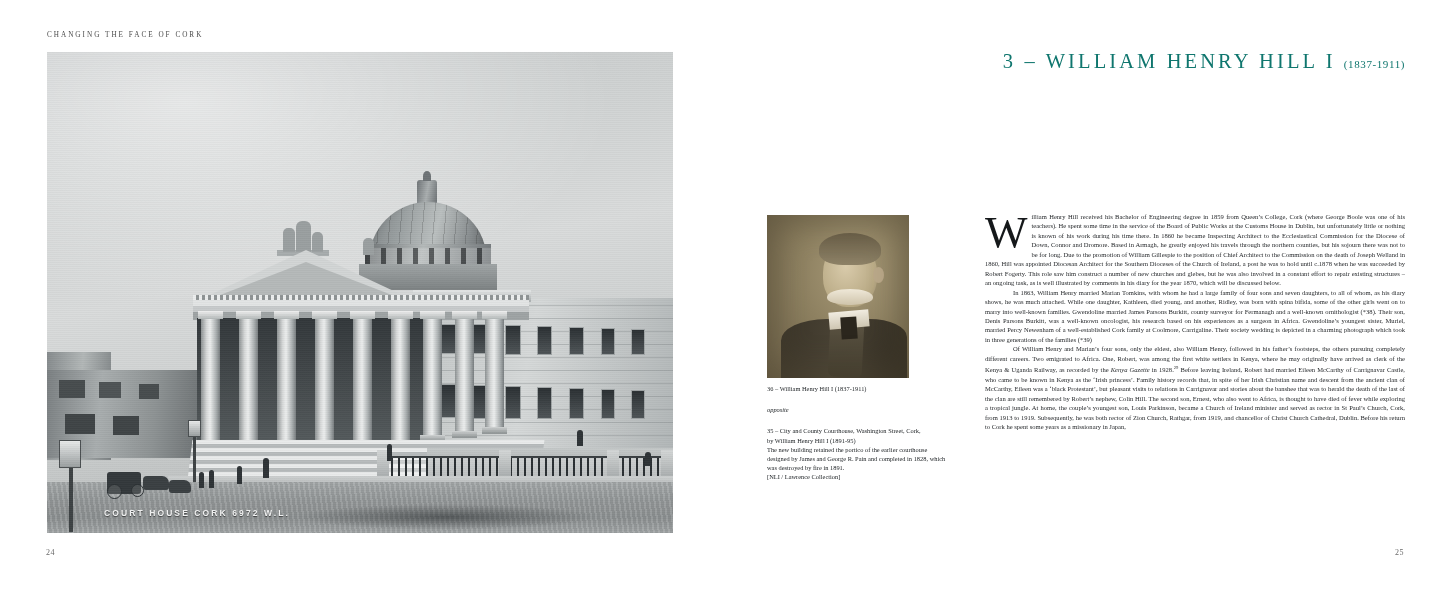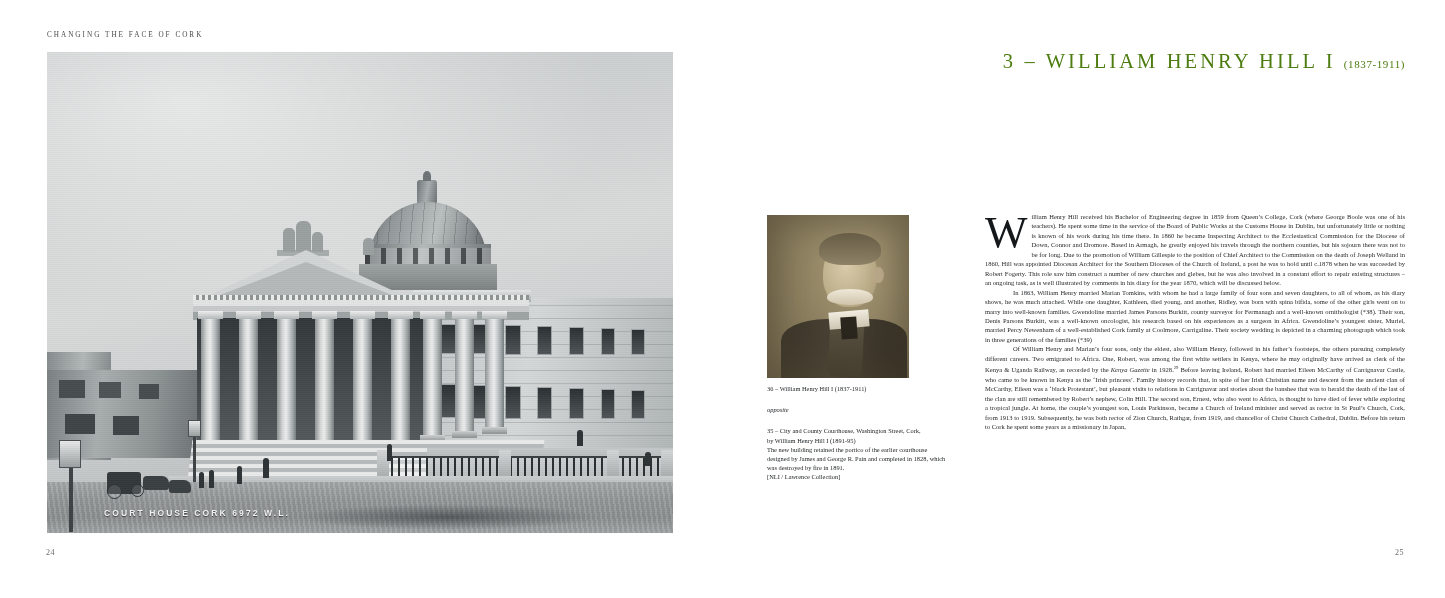--- a/index.html
+++ b/index.html
@@ -177,21 +177,21 @@
     position:absolute; left:0; top:0; width:100%; height:100%;
     background-image: repeating-linear-gradient(0deg, rgba(0,0,0,.025) 0 1px, rgba(255,255,255,.02) 1px 2px);
     pointer-events:none;
   }
 
   
   .page-right { position: absolute; left: 722px; top: 0; width: 723px; height: 598px; }
   .chapter-head {
     position: absolute; left: 228px; top: 50px; width: 455px;
     text-align: right;
-    font-size: 20.5px; letter-spacing: 3.1px; color: #4d7c0f;
+    font-size: 20.5px; letter-spacing: 3.1px; color: #0f766e;
     font-family: "Liberation Serif", serif; white-space: nowrap;
   }
   .chapter-head .years {
     font-size: 11px; letter-spacing: .6px;
   }
   .folio-right {
     position: absolute; left: 673px; top: 548px;
     font-size: 8px; color: #6a6a6a; letter-spacing: .5px;
   }
   .portrait {

